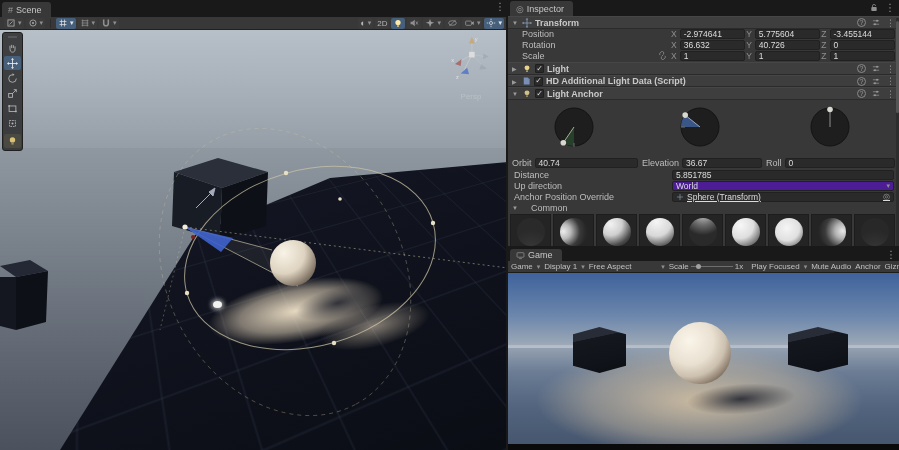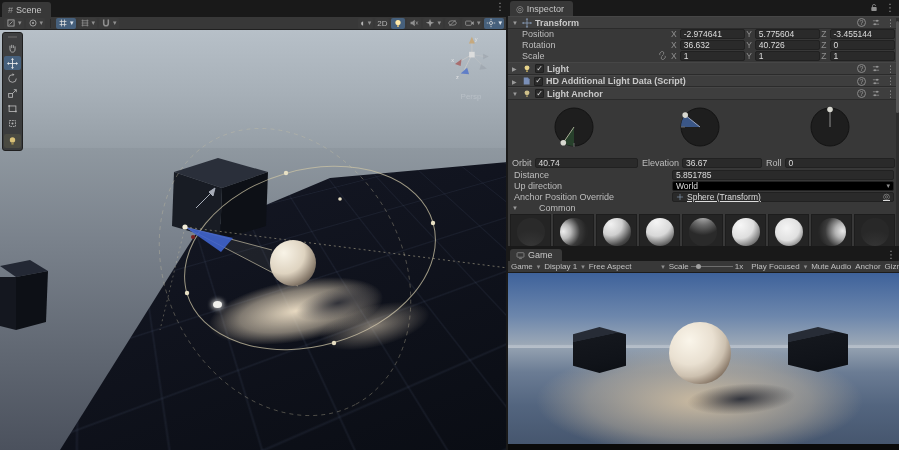--- a/index.html
+++ b/index.html
@@ -87,21 +87,21 @@
          padding:0 3px; color:#dcdcdc; flex:1; font-size:8.5px; display:flex; align-items:center; }
   #dials-row { position:relative; height:56px; }
   .dial { position:absolute; top:5px; }
   #ldr-row { display:flex; align-items:center; height:13px; padding:0 4px; gap:4px; }
   .ldr-grp { display:flex; align-items:center; gap:3px; }
   .prop-row { display:flex; align-items:center; height:11px; padding:0 4px 0 6px; position:relative; }
   .prop-field { position:absolute; left:164px; width:222px; }
   .dropdown { justify-content:space-between; }
   .obj-field { gap:3px;text-decoration:underline; }
   .picker { margin-left:auto; color:#9a9a9a; font-size:8px; }
-  #common-row { display:flex; align-items:center; height:11px; padding:0 4px; gap:20px; }
+  #common-row { display:flex; align-items:center; height:11px; padding:0 4px; gap:12px; }
   #thumbs { display:flex; gap:2px; padding:1px 2px; }
   .thumb { width:41px; height:36px; background:#242424; border:1px solid #1d1d1d; display:flex;
            align-items:center; justify-content:center; }
   .thumb i { display:block; width:28px; height:28px; border-radius:50%; background:#2e2e2e; }
   .thumb:nth-child(1) i { background:radial-gradient(circle at 50% 120%, #3a3a3a 0%, #2a2a2a 60%); }
   .thumb:nth-child(2) i { background:radial-gradient(circle at 12% 48%, #ededed 0%, #b9b9b9 26%, #3a3a3a 58%, #262626 80%); }
   .thumb:nth-child(3) i { background:radial-gradient(circle at 28% 22%, #f2f2f2 0%, #cfcfcf 38%, #4a4a4a 72%, #262626 92%); }
   .thumb:nth-child(4) i { background:radial-gradient(circle at 38% 14%, #f5f5f5 0%, #d8d8d8 48%, #5a5a5a 82%, #2c2c2c 100%); }
   .thumb:nth-child(5) i { background:radial-gradient(circle at 50% -18%, #cfcfcf 0%, #6a6a6a 34%, #2a2a2a 62%); }
   .thumb:nth-child(6) i { background:radial-gradient(circle at 30% 26%, #f7f7f7 0%, #dedede 46%, #6a6a6a 80%, #2e2e2e 100%); }
@@ -518,21 +518,21 @@
         <span class="fld">0</span>
       </span>
     </div>
 
     <div class="prop-row">
       <span>Distance</span>
       <span class="fld prop-field">5.851785</span>
     </div>
     <div class="prop-row">
       <span>Up direction</span>
-      <span class="fld prop-field dropdown" style="background:#000000;">
+      <span class="fld prop-field dropdown" style="background:#4c1d95;">
         <span>World</span>
         <span class="ddarrow">▾</span>
       </span>
     </div>
     <div class="prop-row">
       <span>Anchor Position Override</span>
       <span class="fld prop-field obj-field">
         <svg class="icon-svg" width="8" height="8" viewBox="0 0 13 13">
             <path d="M6.5 1.5 v10 M1.5 6.5 h10" stroke="#8fa3c0"></path>
           </svg>

